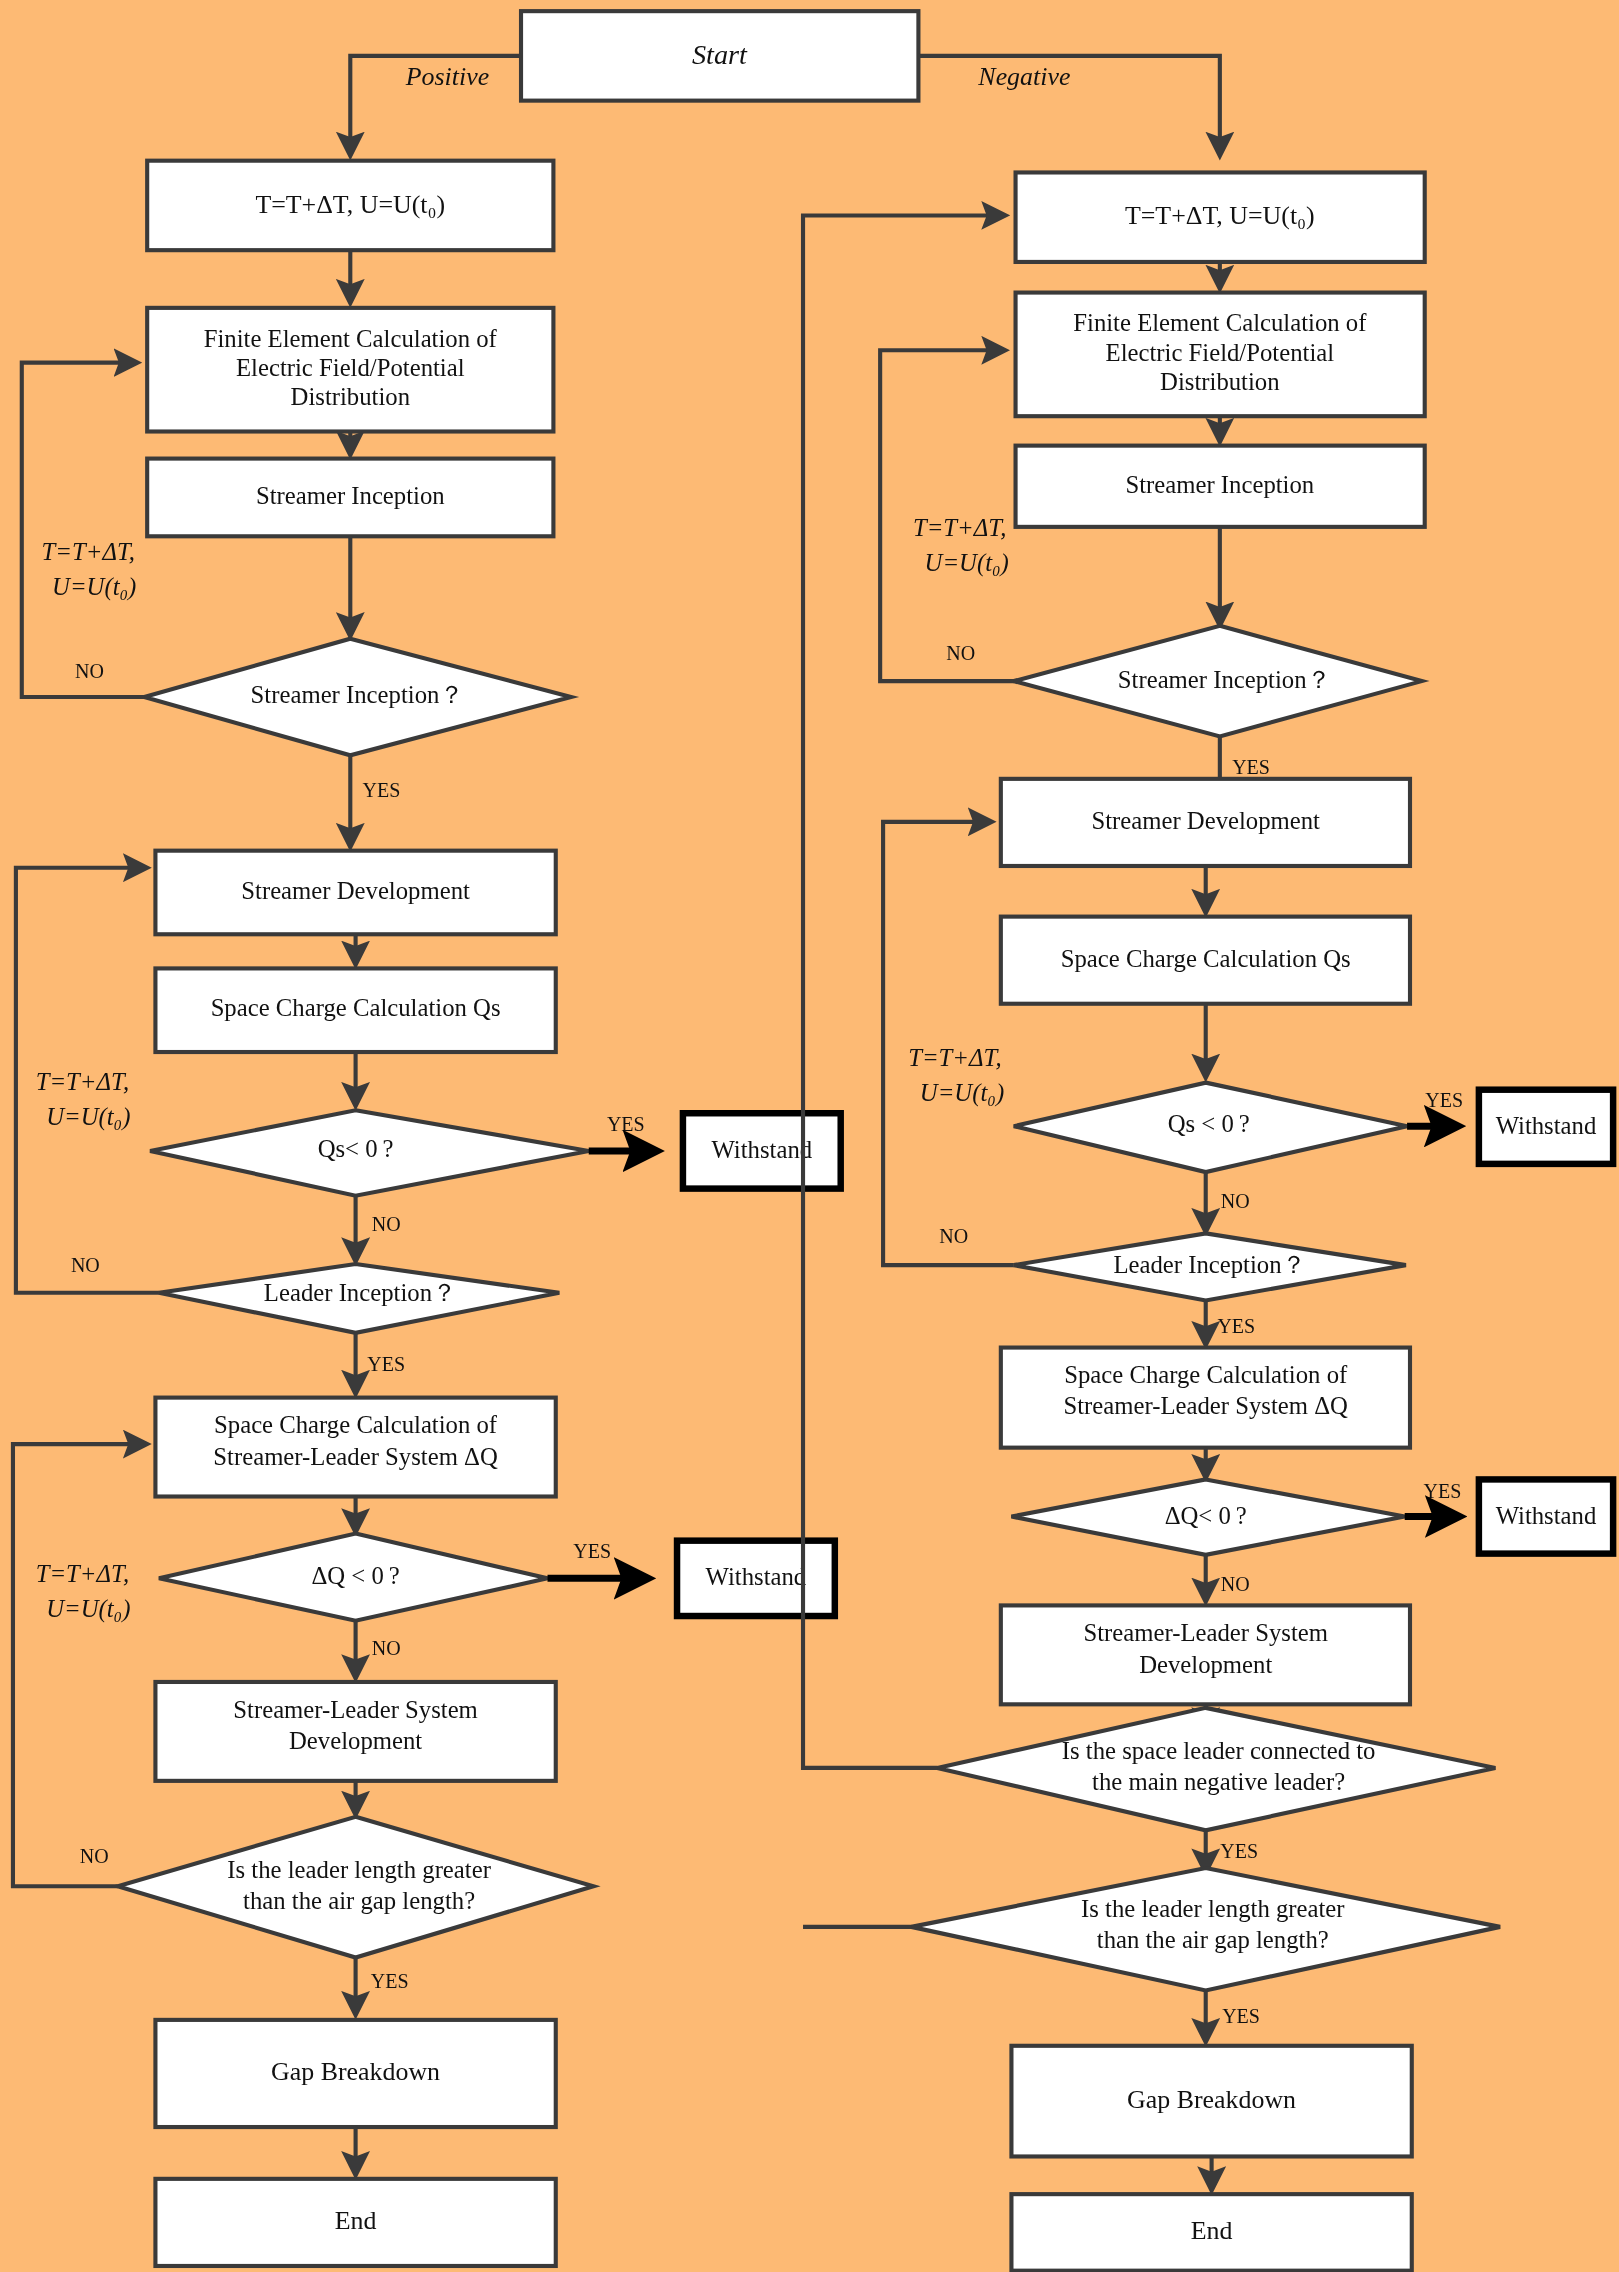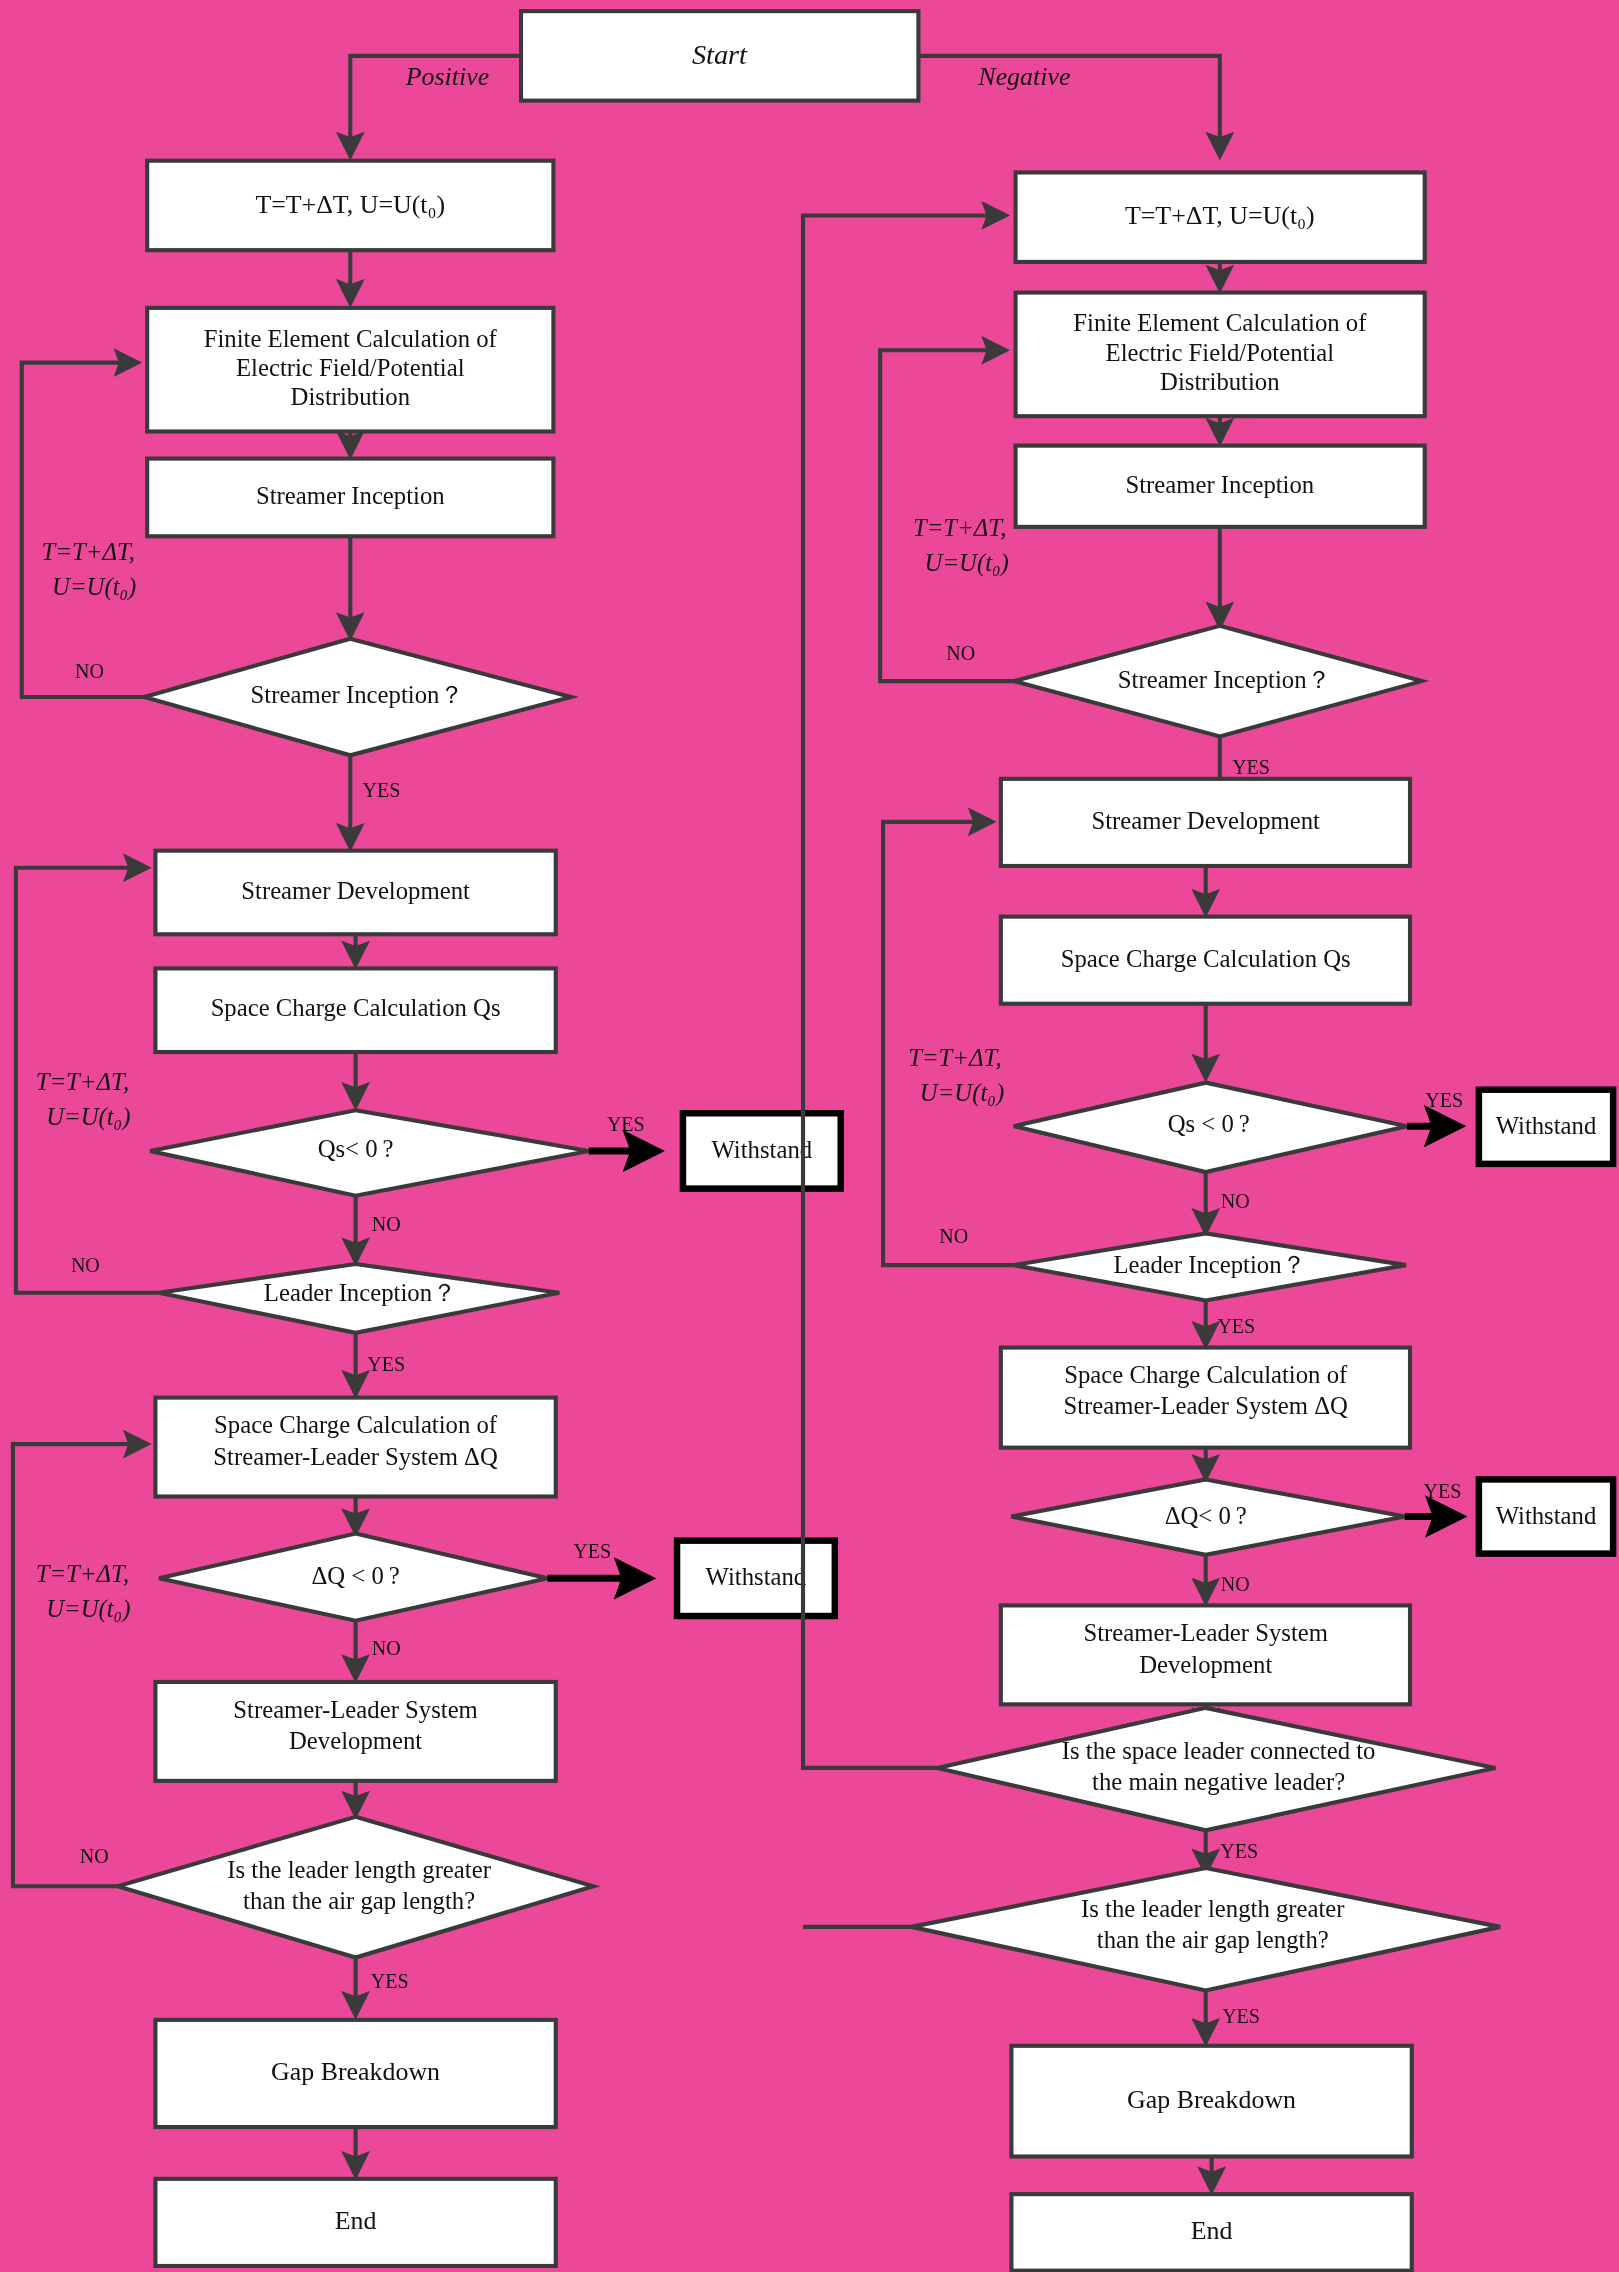--- a/index.html
+++ b/index.html
@@ -1,17 +1,17 @@
 <!DOCTYPE html>
 <html style="font-size:9.4px"><head>
 <meta charset="utf-8">
 <style>
   html,body{margin:0;padding:0;background:#ffffff;}
   body{font-family:"Liberation Serif",serif;}
-  #stage{position:relative;width:1619px;height:2273px;background:#ec4899;overflow:hidden;text-decoration:underline;}
+  #stage{position:relative;width:1619px;height:2273px;background:#fdba74;overflow:hidden;text-decoration:underline;}
   svg{position:absolute;top:0;left:0;width:1619px;height:2273px;}
   .nodeText{font-family:"Liberation Serif",serif;fill:#111;text-anchor:middle;dominant-baseline:middle;}
   .t42{font-size:42px;}
   .t44{font-size:44px;}
   .edgeLabel{font-family:"Liberation Serif",serif;font-size:34px;fill:#111;text-anchor:middle;dominant-baseline:middle;}
   .sideLabel{font-family:"Liberation Serif",serif;font-style:italic;font-size:42px;fill:#111;text-anchor:middle;dominant-baseline:middle;}
   .branchLabel{font-family:"Liberation Serif",serif;font-style:italic;font-size:44px;fill:#111;text-anchor:middle;dominant-baseline:middle;}
   .startLabel{font-family:"Liberation Serif",serif;font-style:italic;font-size:48px;fill:#111;text-anchor:middle;dominant-baseline:middle;}
   .box{fill:#ffffff;stroke:#3a3a3a;stroke-width:7;}
   .boxThick{fill:#ffffff;stroke:#000000;stroke-width:11;}

